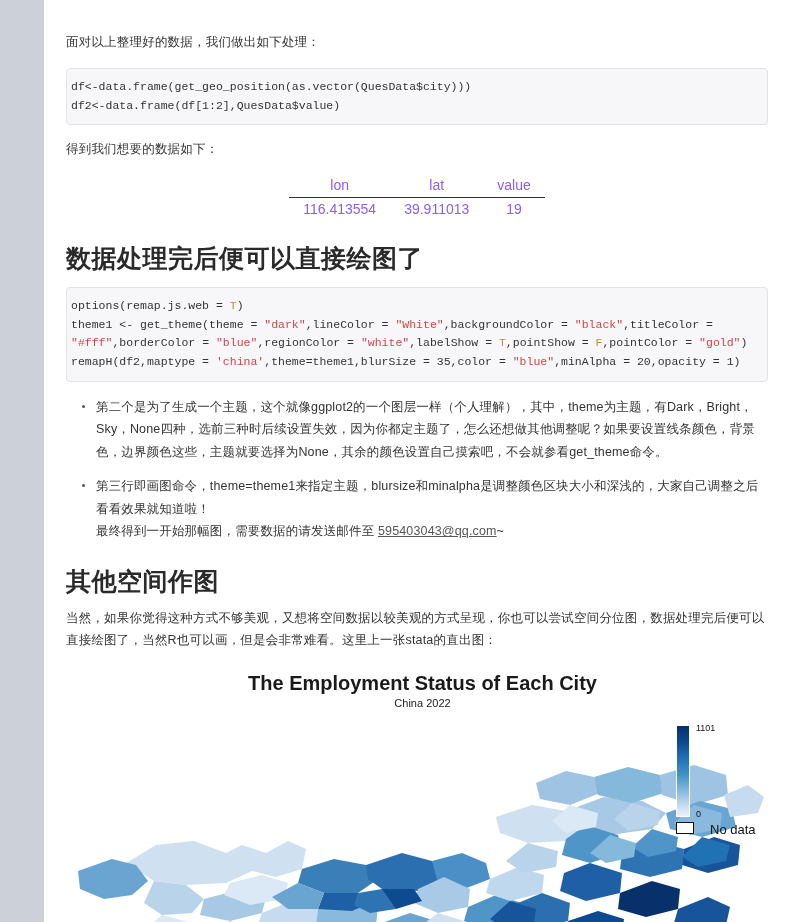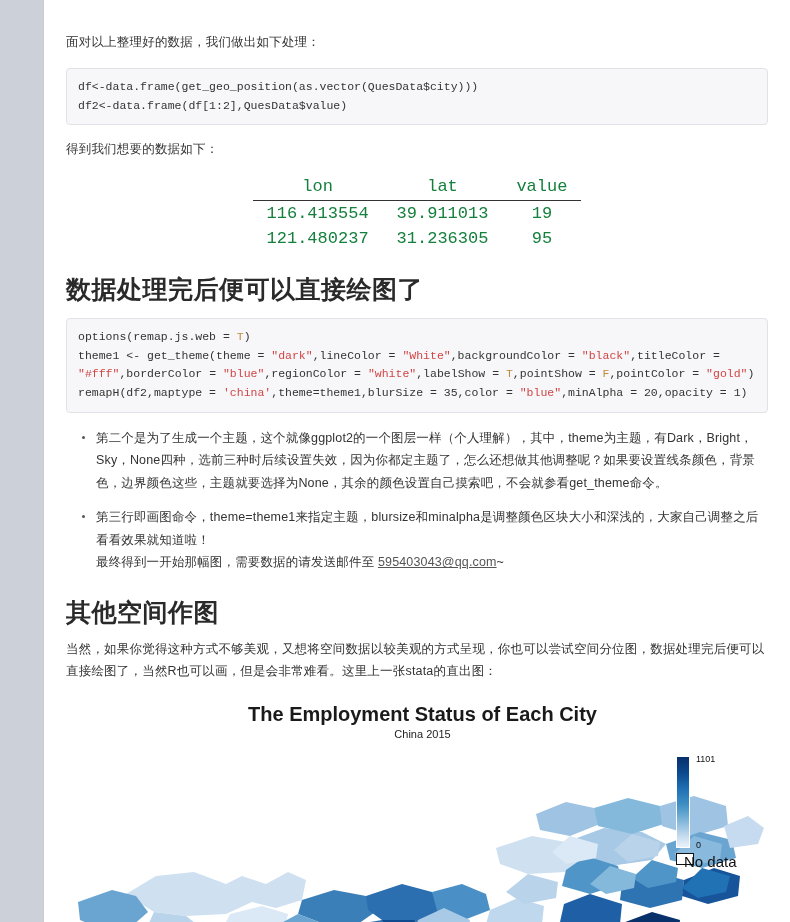--- a/index.html
+++ b/index.html
@@ -27,42 +27,42 @@
     font-size: 12.5px;
     line-height: 1.75;
     color: #333333;
     margin: 10px 0 14px 0;
     letter-spacing: .2px;
   }
   .codeblock {
     background: #f7f7f9;
     border: 1px solid #e1e1e8;
     border-radius: 4px;
-    padding: 9px 11px;
+    padding: 9px 4px;
     margin: 12px 0 14px 0;
     font-family: "Liberation Mono", "DejaVu Sans Mono", monospace;
     font-size: 11.5px;
     line-height: 1.62;
     color: #333333;
     white-space: pre-wrap;
     word-break: break-word;
   }
   .codeblock .str { color: #d14545; }
   .codeblock .logical { color: #c08a3e; }
   
   .table-wrap {
     margin: 14px 0 18px 0;
     display: flex;
     justify-content: center;
   }
   table.datatable {
     border-collapse: collapse;
-    font-family: Liberation Mono, monospace;
-    font-size: 17px;
-    color: #15803d;
+    font-family: Liberation Sans, sans-serif;
+    font-size: 14px;
+    color: #8b5cf6;
   }
   table.datatable th {
     font-weight: normal;
     padding: 2px 14px 4px 14px;
     text-align: center;
     border-bottom: 1px solid #333;
   }
   table.datatable td {
     padding: 3px 14px;
     text-align: center;
@@ -158,22 +158,22 @@
   }
   .legend-nodata-box {
     position: absolute;
     left: 0; top: 101px;
     width: 18px; height: 12px;
     background: #ffffff;
     border: 1px solid #111;
   }
   .legend-nodata-label {
     position: absolute;
-    left: 8px; top: 101px;
-    font-size: 15px;
+    left: 34px; top: 101px;
+    font-size: 13px;
     color: #111;
   }
 </style>
 </head>
 <body>
 
 <div id="page">
   <div class="content">
 
     <p class="para">面对以上整理好的数据，我们做出如下处理：</p>
@@ -191,25 +191,20 @@
             <th>lat</th>
             <th>value</th>
           </tr>
         </thead>
         <tbody>
           <tr>
             <td class="num">116.413554</td>
             <td class="num">39.911013</td>
             <td class="num">19</td>
           </tr>
-          <tr>
-            <td class="num">121.480237</td>
-            <td class="num">31.236305</td>
-            <td class="num">95</td>
-          </tr>
         </tbody>
       </table>
     </div>
 
     <h2 class="section">数据处理完后便可以直接绘图了</h2>
 
     <div class="codeblock"><span>options(remap.js.web = </span><span class="logical">T</span><span>)</span>
 <span>theme1 &lt;- get_theme(theme = </span><span class="str">"dark"</span><span>,lineColor = </span><span class="str">"White"</span><span>,backgroundColor = </span><span class="str">"black"</span><span>,titleColor = </span>
 <span class="str">"#fff"</span><span>,borderColor = </span><span class="str">"blue"</span><span>,regionColor = </span><span class="str">"white"</span><span>,labelShow = </span><span class="logical">T</span><span>,pointShow = </span><span class="logical">F</span><span>,pointColor = </span><span class="str">"gold"</span><span>)</span>
 <span>remapH(df2,maptype = </span><span class="str">'china'</span><span>,theme=theme1,blurSize = 35,color = </span><span class="str">"blue"</span><span>,minAlpha = 20,opacity = 1)</span></div>
@@ -221,21 +216,21 @@
         <span>最终得到一开始那幅图，需要数据的请发送邮件至 </span><a class="maillink" href="#">595403043@qq.com</a><span>~</span>
       </li>
     </ul>
 
     <h2 class="section">其他空间作图</h2>
 
     <p class="para">当然，如果你觉得这种方式不够美观，又想将空间数据以较美观的方式呈现，你也可以尝试空间分位图，数据处理完后便可以直接绘图了，当然R也可以画，但是会非常难看。这里上一张stata的直出图：</p>
 
     <div class="figure">
       <div class="fig-title">The Employment Status of Each City</div>
-      <div class="fig-sub">China 2015</div>
+      <div class="fig-sub">China 2022</div>
 
       <div class="map-area">
         <svg class="map-svg" width="703" height="255" viewBox="0 0 703 255">
           <defs>
             <linearGradient id="legendGrad" x1="0" y1="0" x2="0" y2="1">
               <stop offset="0%" stop-color="#08306b"></stop>
               <stop offset="18%" stop-color="#0d4a8f"></stop>
               <stop offset="36%" stop-color="#2171b5"></stop>
               <stop offset="54%" stop-color="#4292c6"></stop>
               <stop offset="72%" stop-color="#84b9dc"></stop>

